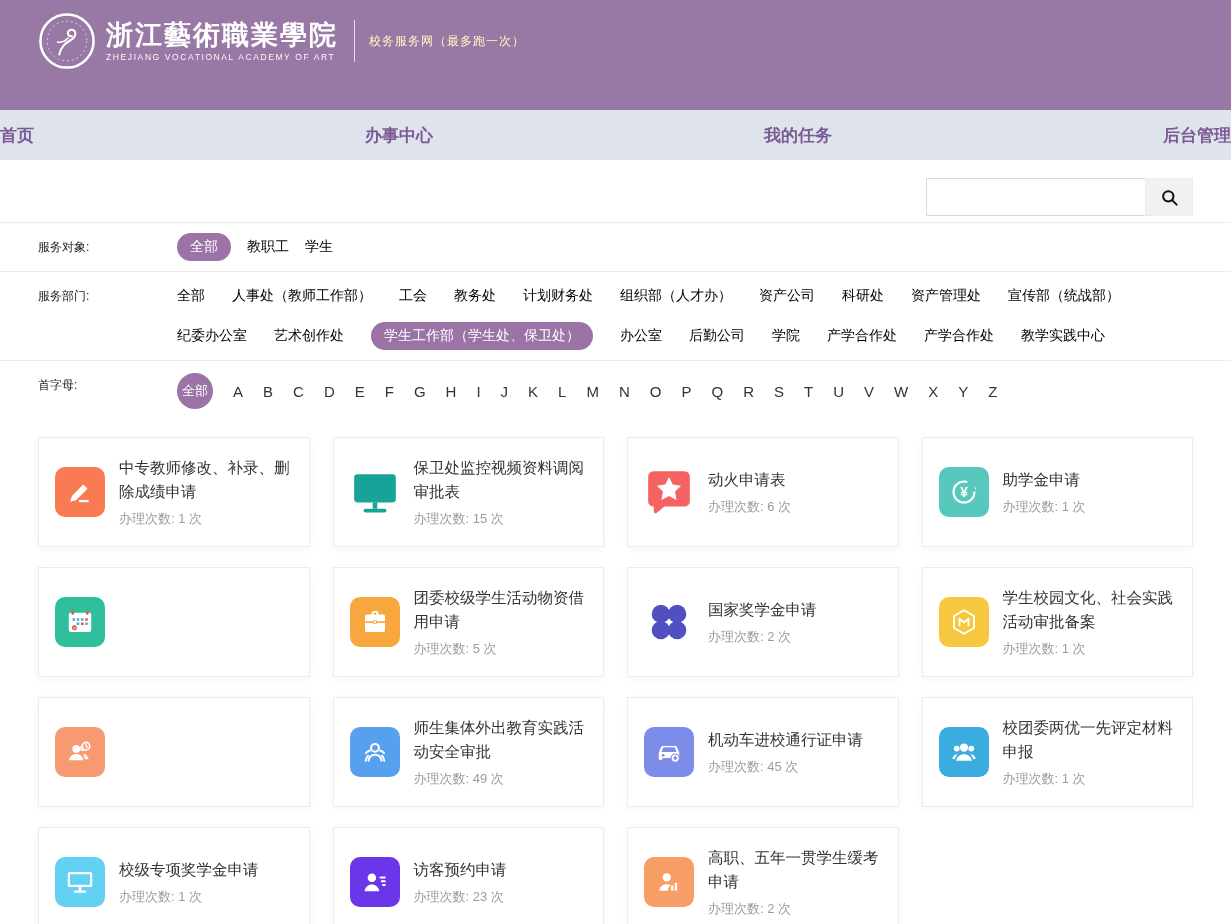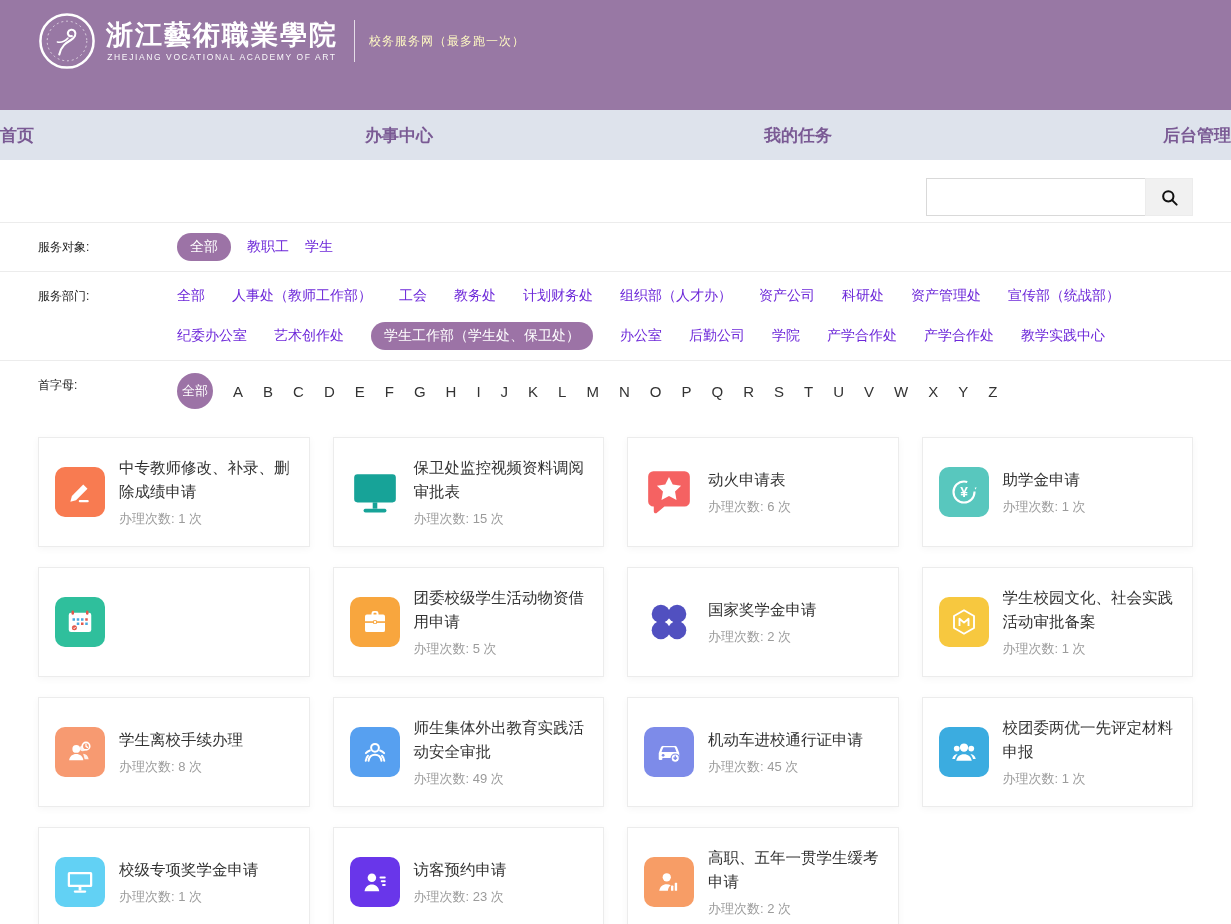--- a/index.html
+++ b/index.html
@@ -2,21 +2,21 @@
 <html><head>
 <meta charset="utf-8">
 <style>
   * { margin:0; padding:0; box-sizing:border-box; }
   html,body { width:1231px; height:924px; overflow:hidden; background:#fff;
     font-family:"Liberation Sans","DejaVu Sans",sans-serif; }
   .container { width:1155px; margin:0 auto; }
 
   
   .header { height:110px; background:#9878A4; display:flex; align-items:flex-start; }
-  .header-inner { display:flex; align-items:center; margin:12px 4px 0 38px;text-align:center; }
+  .header-inner { display:flex; align-items:center; margin:12px 4px 0 38px; }
   .logo-circle { width:58px; height:58px; flex:0 0 58px; }
   .school-block { margin-left:10px; color:#fff; }
   .school-name { font-family:"DejaVu Serif","Liberation Serif",serif; font-size:27px;
     font-weight:bold; letter-spacing:2px; line-height:1.1; }
   .school-en { font-size:8.5px; letter-spacing:1.6px; margin-top:3px; opacity:.95; }
   .header-divider { width:1px; height:42px; background:rgba(255,255,255,.75); margin:0 14px 0 16px; }
   .site-title { color:#fef9c3; font-size:12px; letter-spacing:1px; }
 
   
   .nav { height:50px; background:#DEE3EC; display:flex; align-items:center; justify-content:space-between; gap:78px; }
@@ -31,21 +31,21 @@
     display:flex; align-items:center; justify-content:center; }
 
   
   .filter-row { border-bottom:1px solid #ececec; }
   .filter-row.last { border-bottom:none; }
   .filter-inner { display:flex; align-items:flex-start; padding:10px 0; }
   .filter-label { width:139px; flex:0 0 139px; font-size:12px; font-weight:normal; color:#222; padding-top:6px; }
   .opts { display:flex; flex-wrap:wrap; align-items:center; column-gap:27px; row-gap:12px; }
   .opts.target { column-gap:16px; }
   .opts.letters { column-gap:20px; padding:2px 0; }
-  .opt { font-size:14px; color:#6d28d9; cursor:pointer; padding:5px 0; }
+  .opt { font-size:14px; color:#000000; cursor:pointer; padding:5px 0; }
   .opt.active { background:#9C73A6; color:#fff; border-radius:16px; padding:5px 13px; }
   .letter { font-size:15px; color:#333; cursor:pointer; }
   .letter.active { background:#9C73A6; color:#fff; border-radius:50%; width:36px; height:36px;
     display:inline-flex; align-items:center; justify-content:center; font-size:13px; }
 
   
   .cards { margin-top:16px; display:grid; grid-template-columns:repeat(4,1fr);
     column-gap:23px; row-gap:20px; grid-auto-rows:110px; }
   .card { background:#fff; border:1px solid #ececec; box-shadow:0 2px 8px rgba(0,0,0,.04);
     display:flex; align-items:center; padding:0 16px; cursor:pointer; }
@@ -297,24 +297,20 @@
     <div class="card-icon" style="background: rgb(247, 154, 113);">
       <svg viewBox="0 0 24 24">
           <circle cx="9" cy="9.5" r="3.1" fill="#fff"></circle>
           <path d="M3.3 18.6c.5-3.3 2.7-5 5.7-5s5.2 1.7 5.7 5z" fill="#fff"></path>
           <circle cx="14.2" cy="9" r="2.3" fill="#fff" opacity=".85"></circle>
           <path d="M14.5 13.4c2.4.2 4 1.7 4.4 4.3h-3.2" fill="#fff" opacity=".85"></path>
           <circle cx="16.8" cy="7.3" r="3" fill="#F79A71" stroke="#fff" stroke-width="1.3"></circle>
           <path d="M16.8 5.7v1.8l1.2.8" stroke="#fff" stroke-width="1" fill="none" stroke-linecap="round"></path>
         </svg>
     </div>
-    <div class="card-body">
-      <div class="card-title">学生离校手续办理</div>
-      <div class="card-count">办理次数: 8 次</div>
-    </div>
   </div>
 
   <div class="card">
     <div class="card-icon" style="background: rgb(87, 160, 240);">
       <svg viewBox="0 0 24 24" fill="none" stroke="#fff" stroke-width="1.6" stroke-linecap="round">
           <circle cx="12" cy="8.6" r="3.1"></circle>
           <path d="M6.8 19c.5-3.1 2.6-4.9 5.2-4.9s4.7 1.8 5.2 4.9"></path>
           <path d="M7.9 10.8c-1.3.5-2.4 1.2-3.2 2.1M4.6 19c.2-1.7.8-3 1.8-4M16.1 10.8c1.3.5 2.4 1.2 3.2 2.1M19.4 19c-.2-1.7-.8-3-1.8-4"></path>
         </svg>
     </div>

